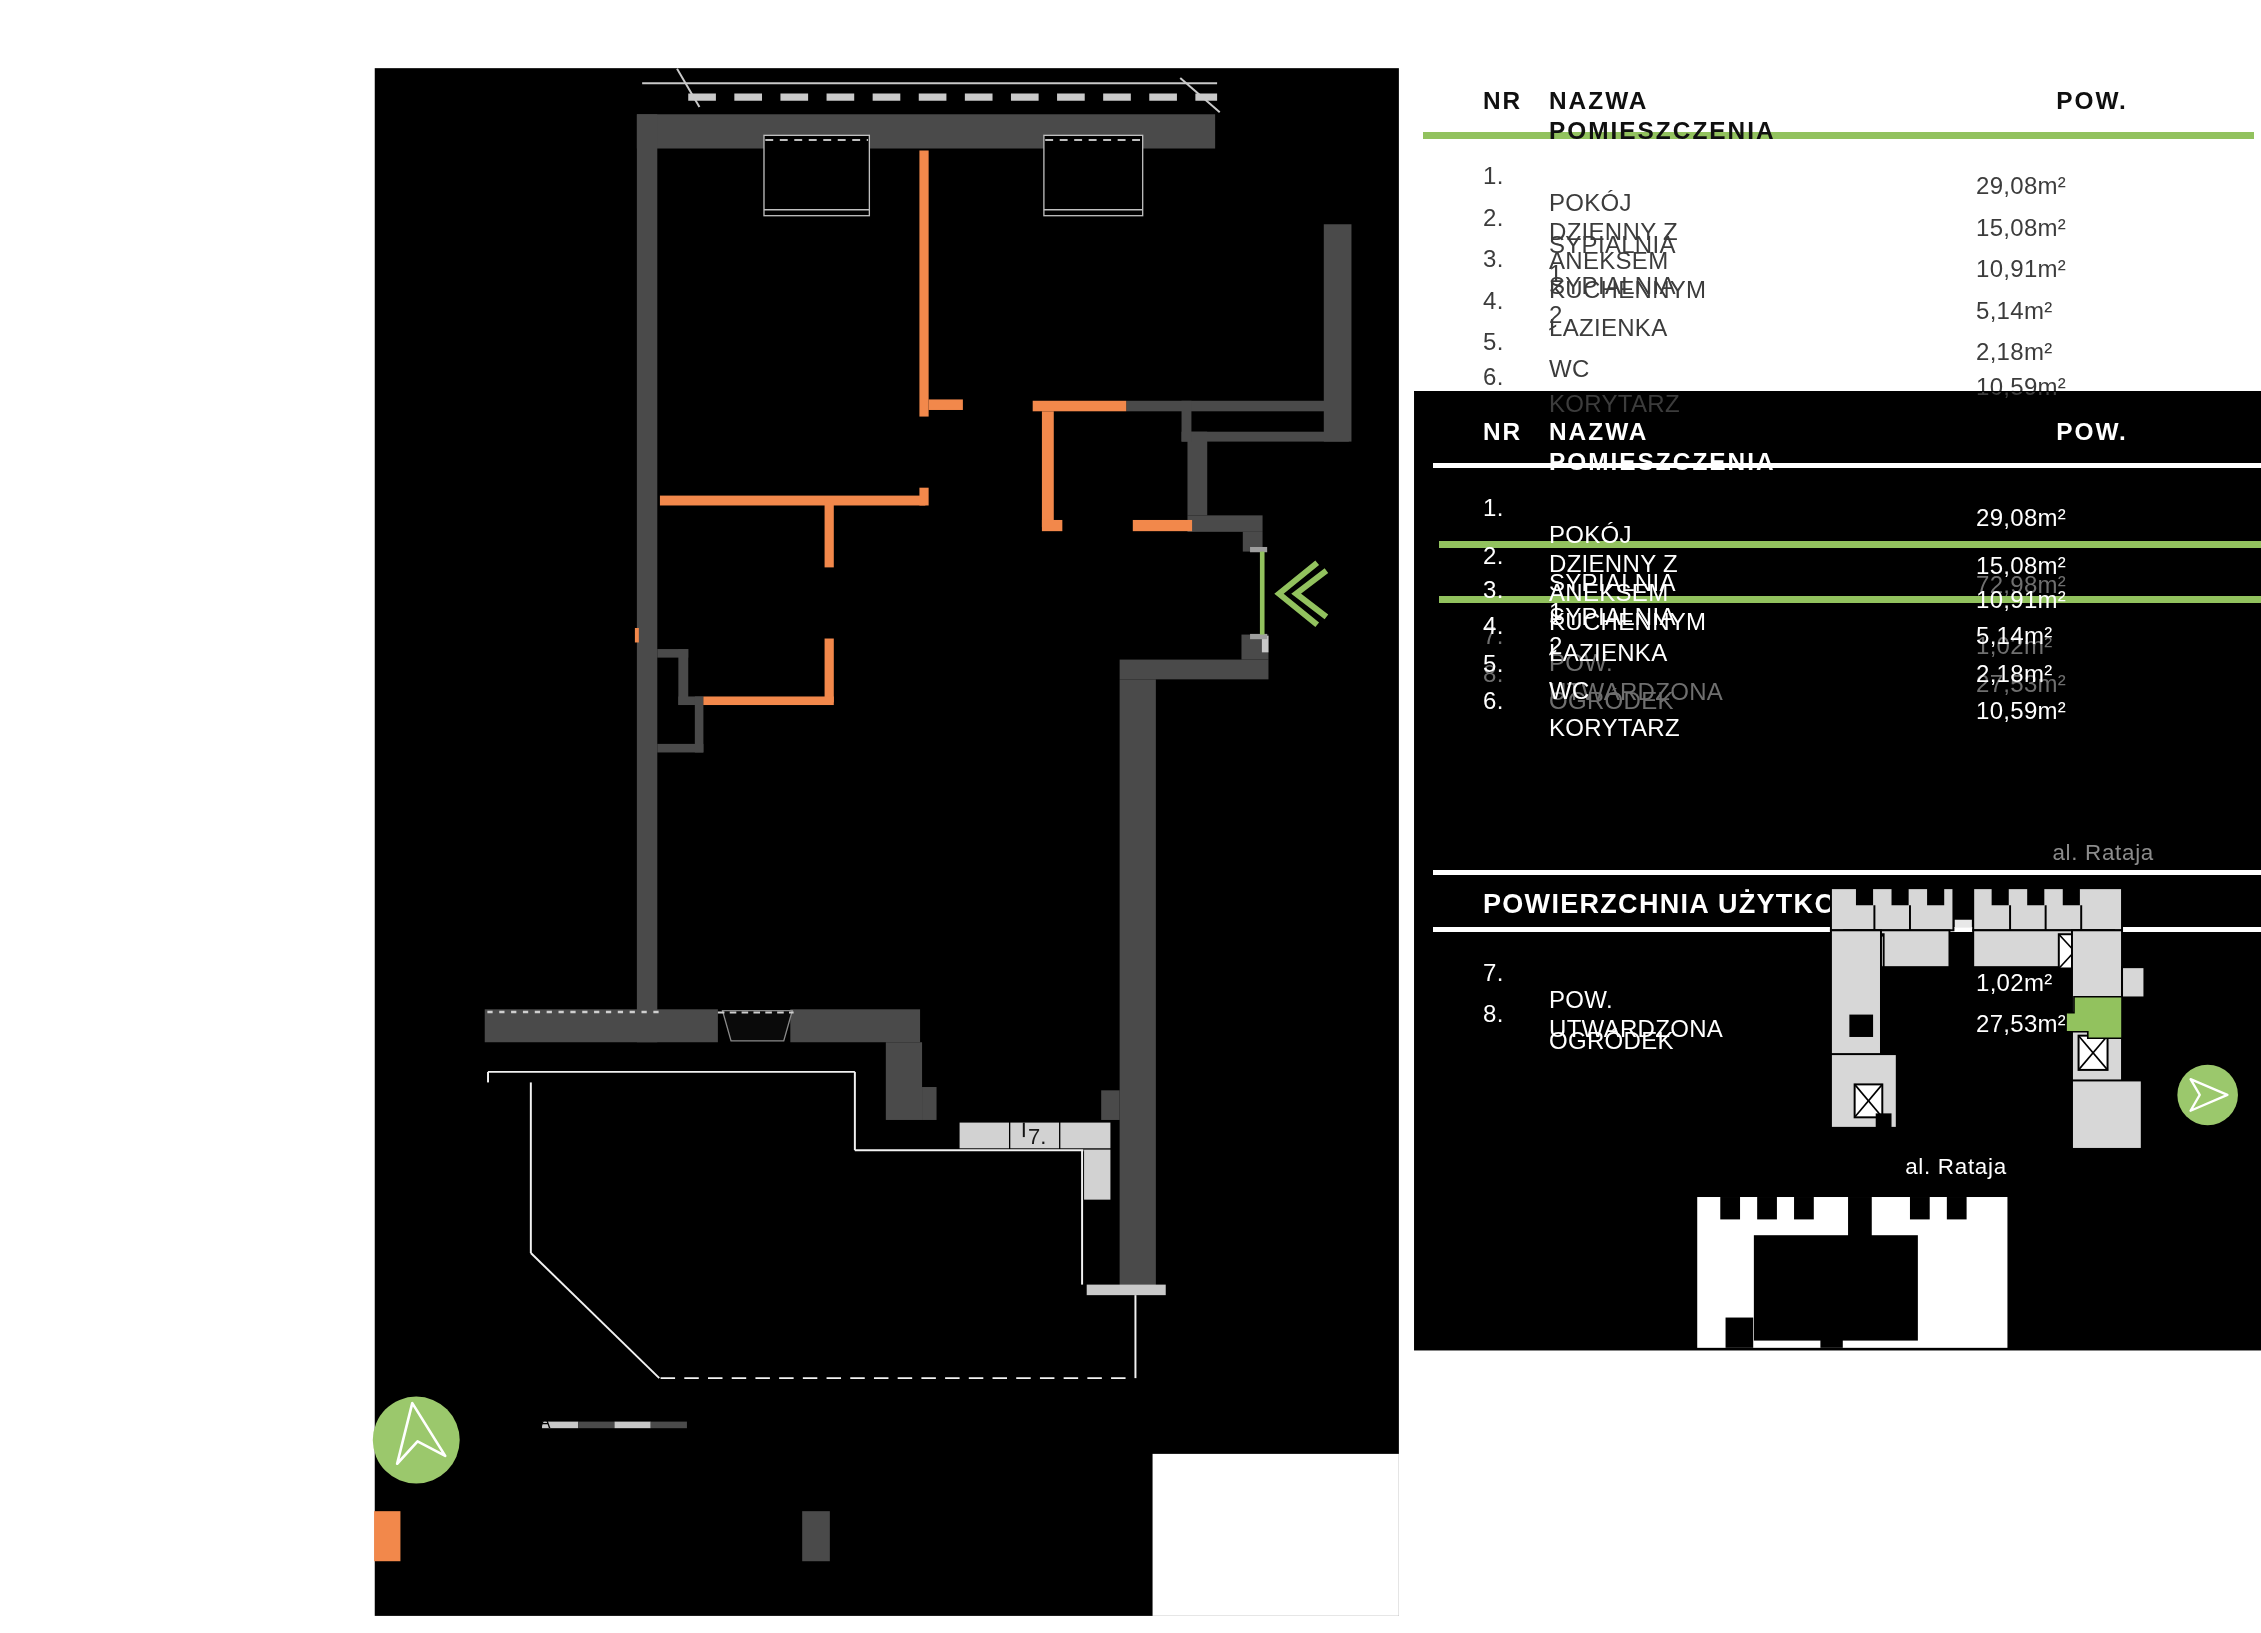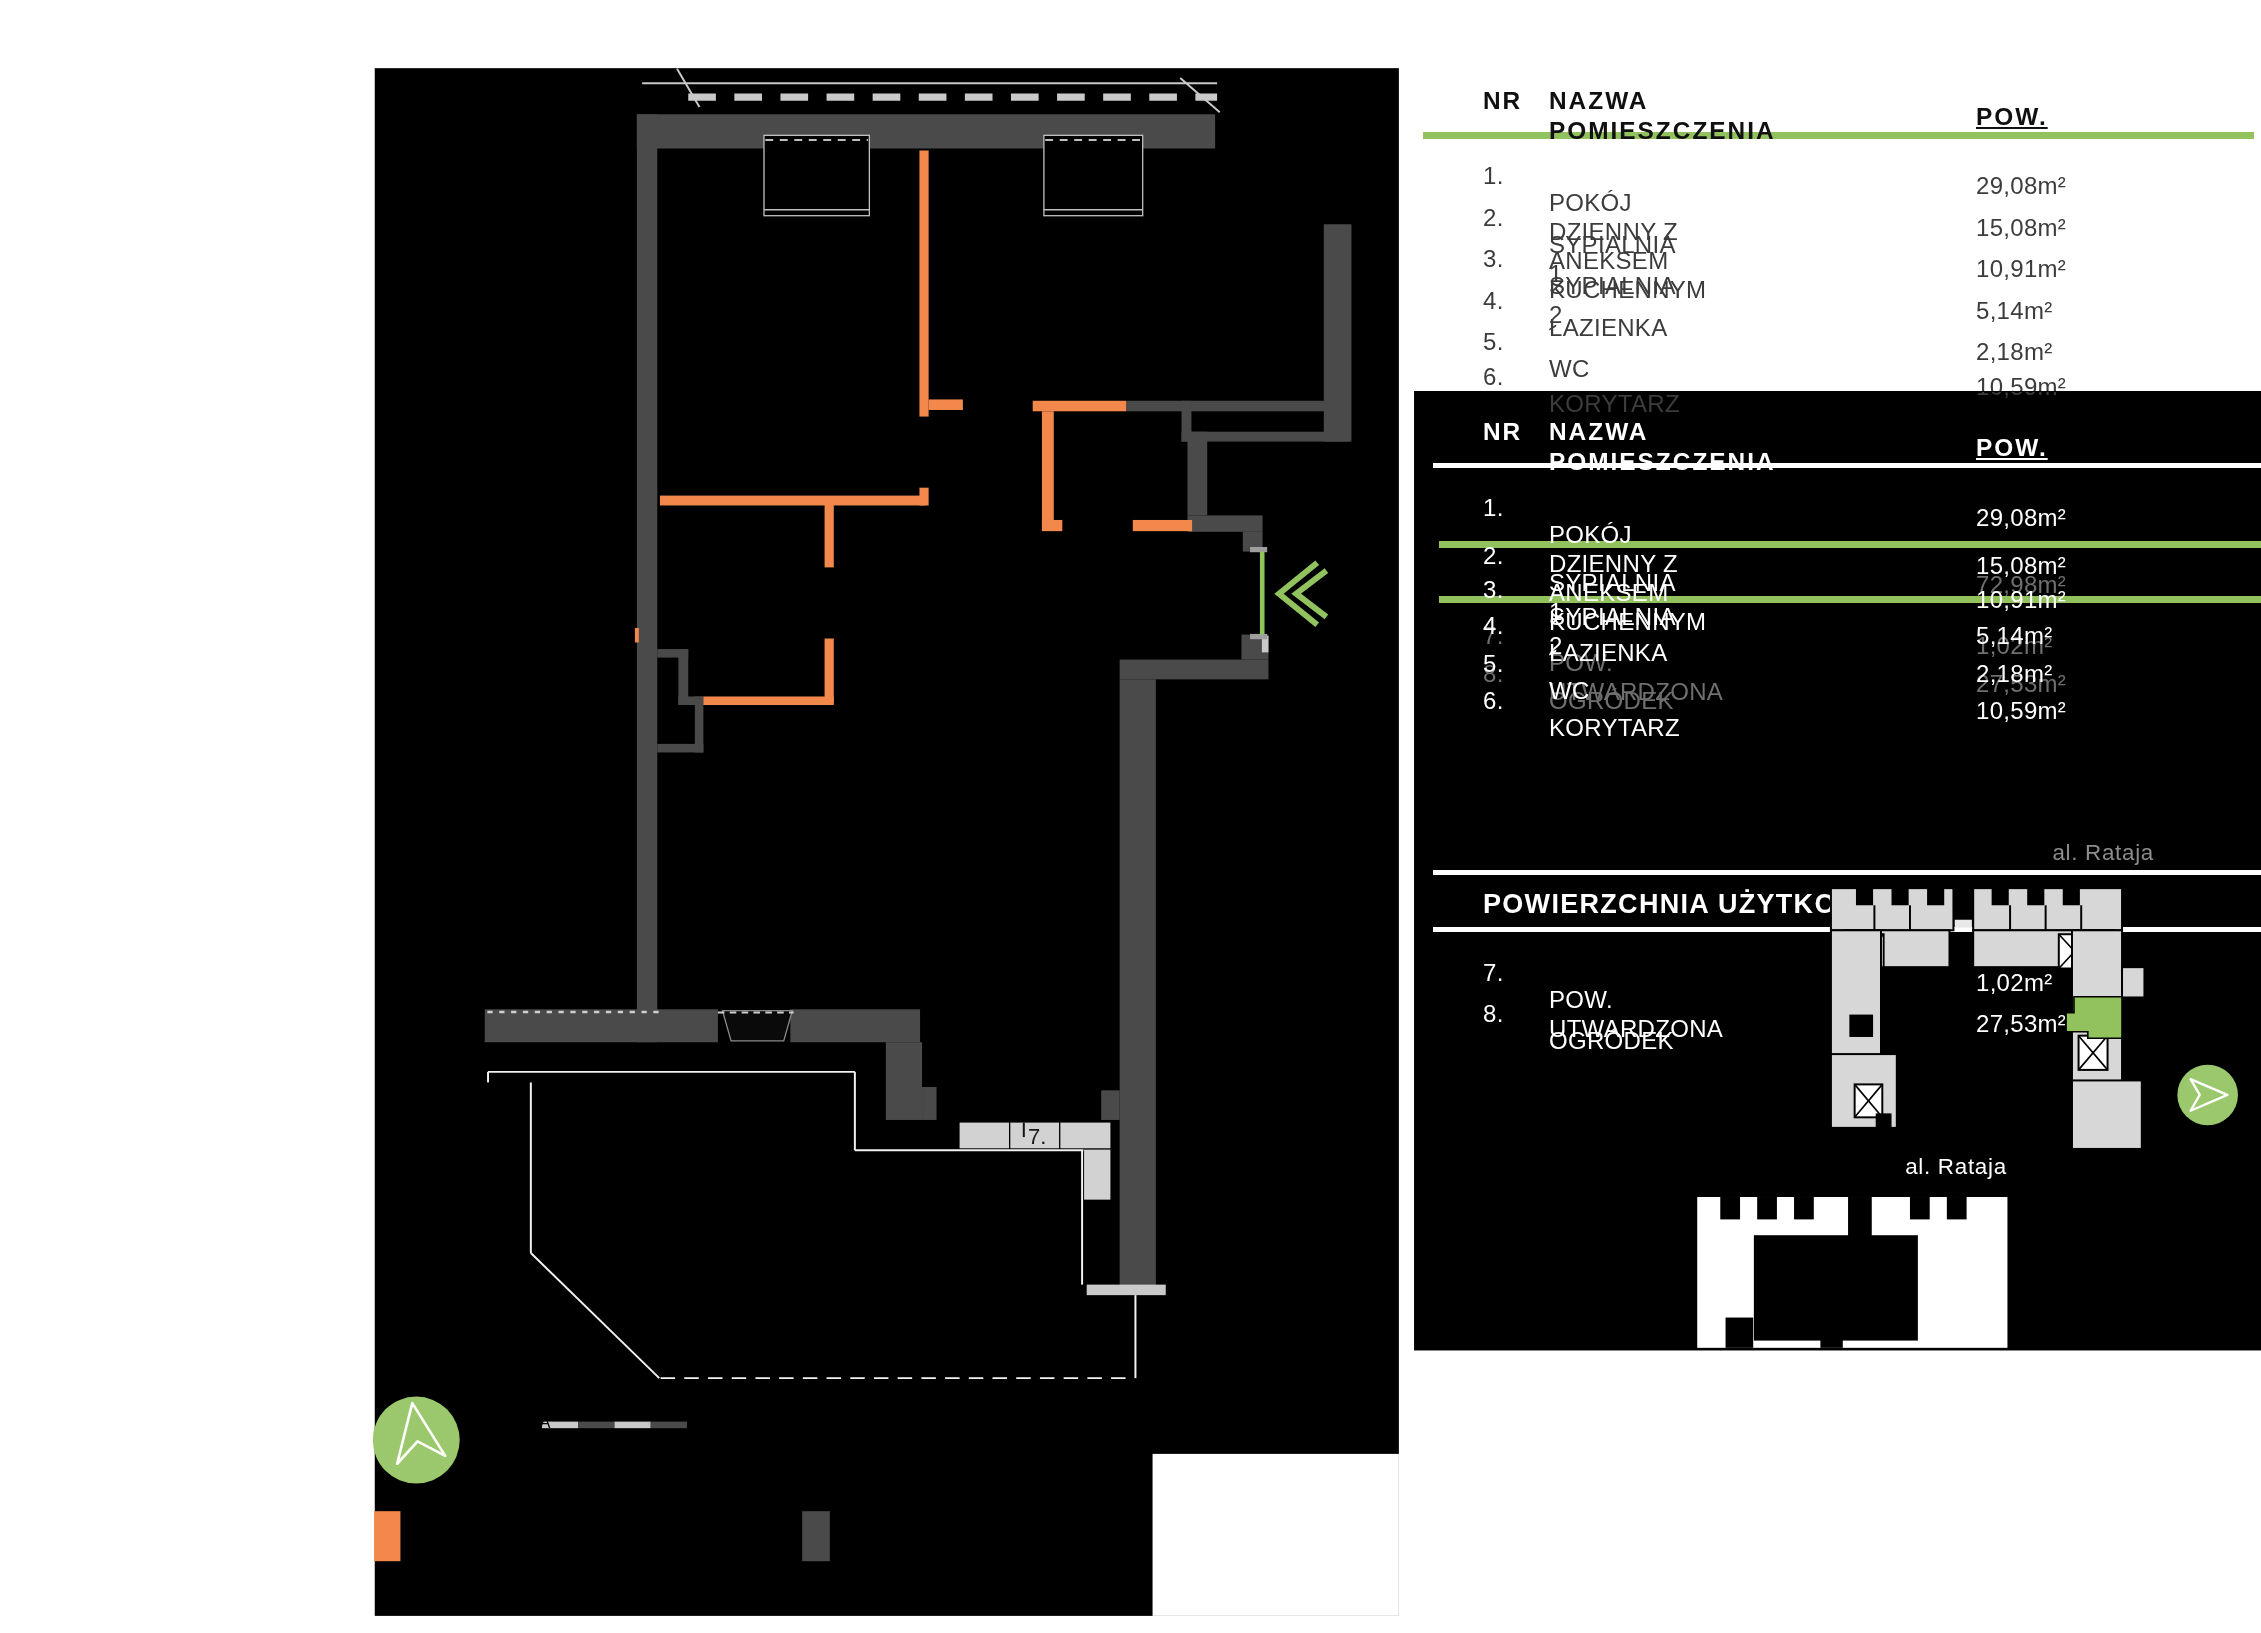--- a/index.html
+++ b/index.html
@@ -7,21 +7,21 @@
          font-family:"Liberation Sans", sans-serif;}
   svg{position:absolute;left:0;top:0;}
   .txt{position:absolute;white-space:nowrap;}
   .t-row{position:absolute;height:29px;line-height:29px;font-size:24px;color:#3c3c3c;letter-spacing:0.3px;}
   .t-row .nr{position:absolute;left:1483px;top:0;}
   .t-row .nm{position:absolute;left:1549px;top:0;margin-top:27px;}
   .t-row .pw{position:absolute;left:1976px;width:232px;top:10px;text-align:left;}
   .t-head{position:absolute;height:30px;line-height:30px;font-size:24.4px;font-weight:bold;color:#101010;letter-spacing:2px;}
   .t-head .nr{position:absolute;left:1483px;top:0;}
   .t-head .nm{position:absolute;left:1549px;top:0;}
-  .t-head .pw{position:absolute;left:1976px;width:232px;top:16px;text-align:left;text-decoration:underline;}
+  .t-head .pw{position:absolute;left:1976px;width:232px;top:0;text-align:center;}
   .white{color:#ffffff;}
   .ghost{color:#6f6f6f;}
   .rule{position:absolute;}
   .sum-title{position:absolute;left:1483px;height:33px;line-height:33px;font-size:27px;font-weight:bold;
              color:#ffffff;letter-spacing:1.3px;}
   .street{position:absolute;font-size:22.4px;letter-spacing:0.7px;}
   .small-lbl{position:absolute;color:#000000;}
 </style>
 </head>
 <body>

